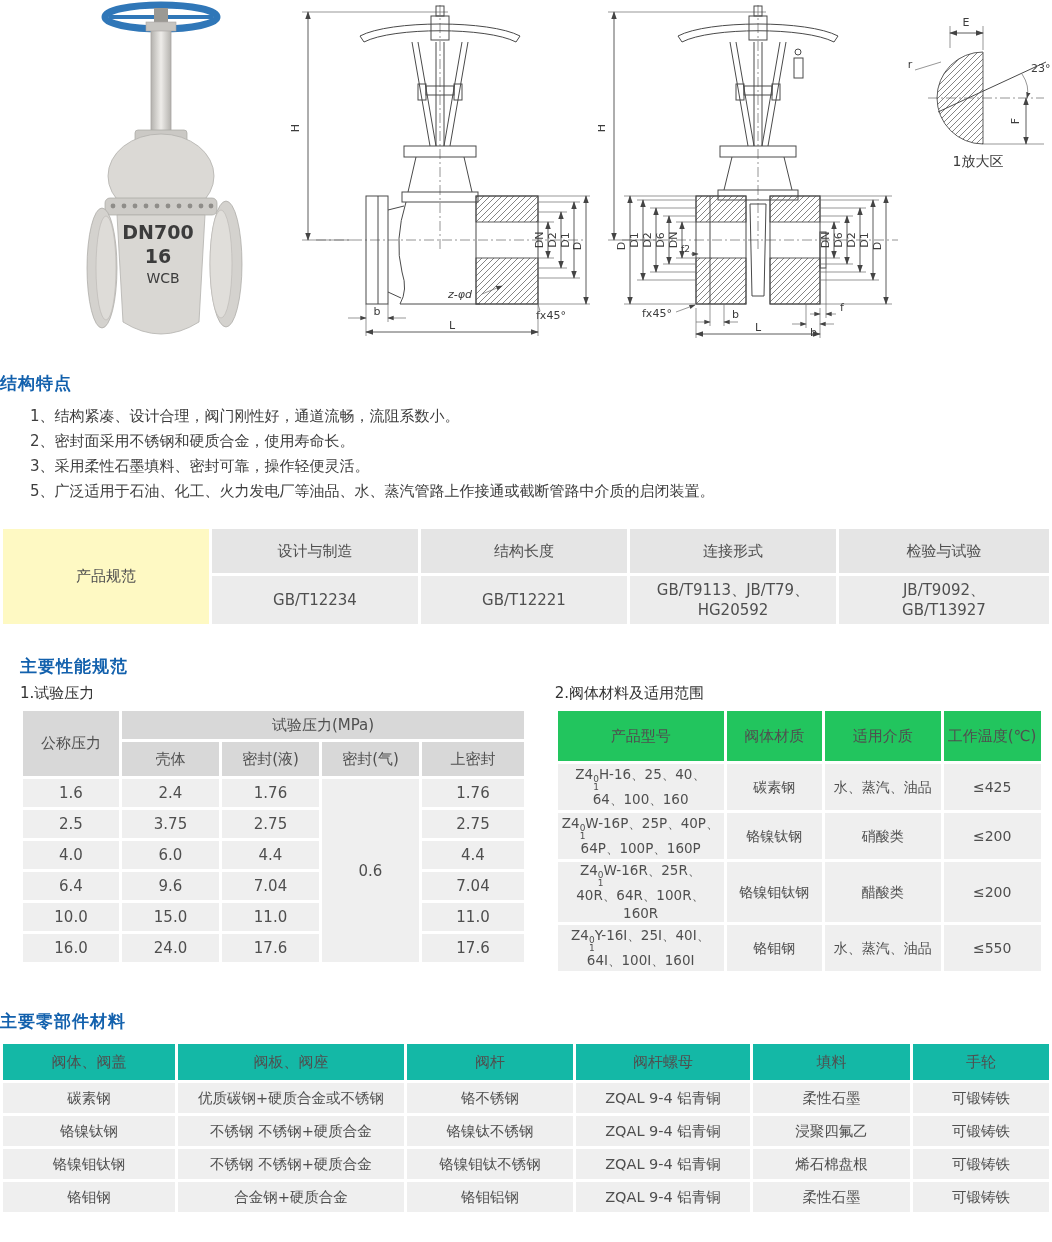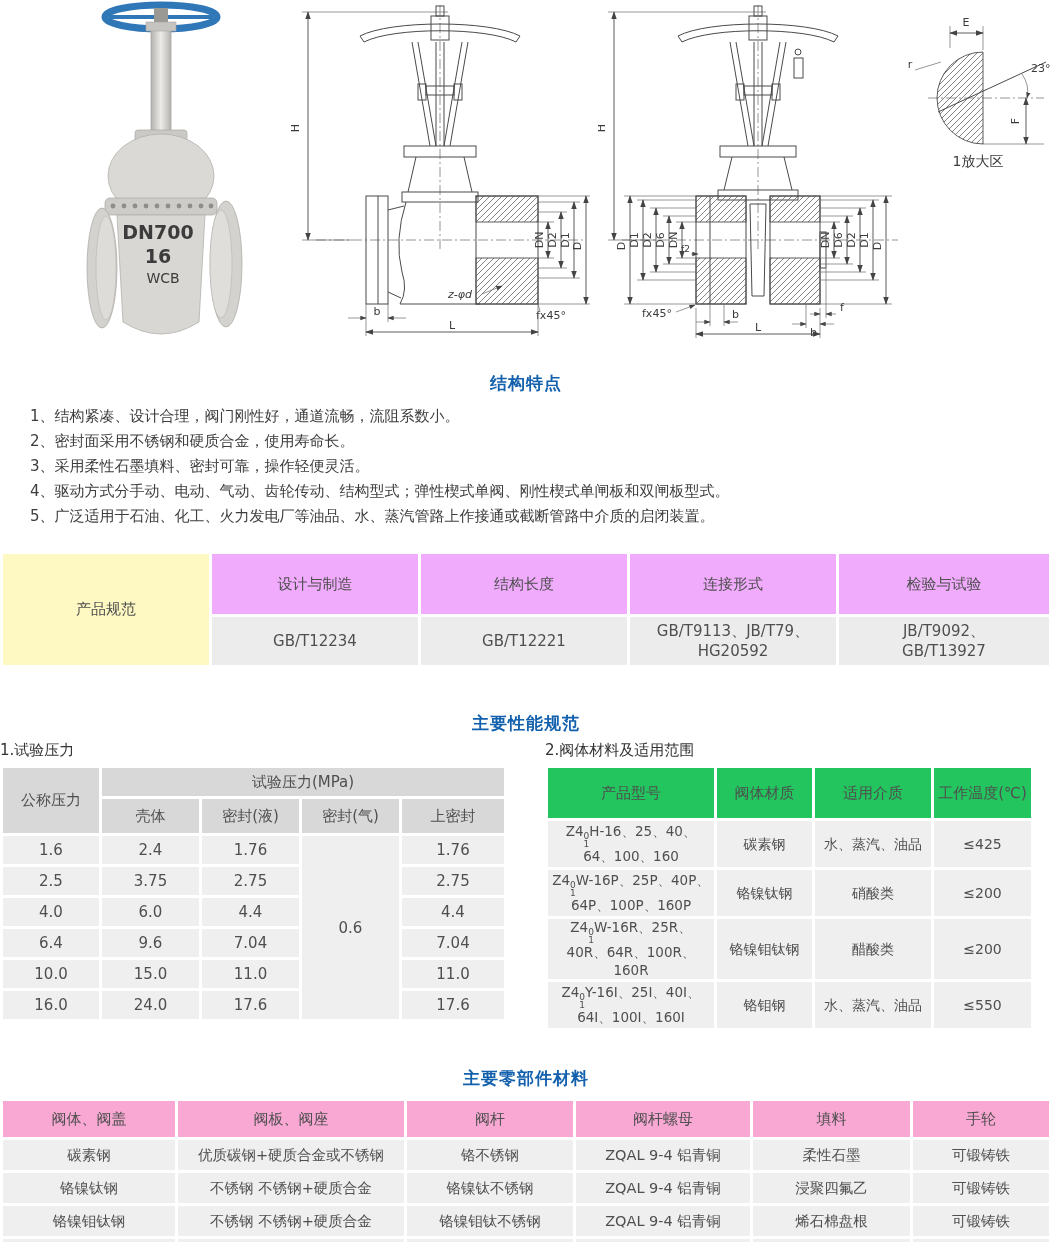--- a/index.html
+++ b/index.html
@@ -15,62 +15,62 @@
   .fig-section { left:598px; }
   svg text { font-family:"DejaVu Sans","Liberation Sans",sans-serif; fill:#3c3c3c; }
   .ln   { stroke:#4a4a4a; stroke-width:1; fill:none; }
   .thin { stroke:#6a6a6a; stroke-width:0.7; fill:none; }
   .cl   { stroke:#7a7a7a; stroke-width:0.8; fill:none; stroke-dasharray:10 3 2 3; }
   .dimf { stroke:#4a4a4a; stroke-width:0.9; fill:none; marker-start:url(#afE); marker-end:url(#afE); }
   .dims { stroke:#4a4a4a; stroke-width:0.9; fill:none; marker-start:url(#asE); marker-end:url(#asE); }
   .dl   { font-size:11px; }
 
   
-  h2.sec { font-size:17px; font-weight:bold; color:#1361ad; letter-spacing:1px;text-align:center; }
+  h2.sec { font-size:17px; font-weight:bold; color:#1361ad; letter-spacing:1px; }
   .features { margin-top:12px; }
   .features ol { list-style:none; margin:9px 0 0 30px; }
   .features li { font-size:15px; color:#3d3d3d; line-height:25px; }
 
   
   table { border-collapse:separate; border-spacing:3px; table-layout:fixed; }
   td,th { text-align:center; vertical-align:middle; font-weight:normal;
           color:#4f4f4f; font-size:15px; overflow:hidden; }
   .hd    { background:#d8d8d8; }
   .cell  { background:#efefef; }
   .prewrap { white-space:pre-line; }
 
   
   .standards { margin-top:22px; }
   .standards table { width:1052px; margin-top:8px; }
   .standards .rowlabel { background:#fef9c3; }
-  .standards .shd { background:#f0abfc; height:60px; }
+  .standards .shd { background:#e5e5e5; height:44px; }
   .standards .scell { background:#ececec; height:48px; line-height:1.35; }
 
   
-  .performance { margin-top:44px; }
+  .performance { margin-top:28px;padding-left:20px; }
   .perf-cols { display:flex; margin-top:6px; }
   .perf-left  { width:545px; }
   .perf-right { width:507px; margin-left:0; }
   .sublabel { font-size:15px; color:#333; height:22px; }
   .pressure table { width:507px; margin-top:2px; }
   .pressure .h1 { height:28px; }
   .pressure .h2 { height:34px; }
   .pressure .dr td { height:28px; }
   .materials table { width:489px; margin-top:2px; }
   .materials th { height:50px; background:#22c55e; }
   .materials td { height:46px; background:#efefef; font-size:14px; line-height:1.3; }
   .materials td.mdl { font-size:13.5px; padding:0 4px; }
   .stk { display:inline-flex; flex-direction:column; vertical-align:-3px;
          font-size:9px; line-height:8px; font-style:normal; }
   .stk em { font-style:normal; }
 
   
   .parts { margin-top:36px; }
   .parts table { width:1052px; margin-top:8px; }
-  .parts th { height:36px; background:#f9a8d4; font-size:15px; }
+  .parts th { height:36px; background:#14b8a6; font-size:15px; }
   .parts td { height:30px; background:#efefef; font-size:14.5px; }
 </style>
 </head>
 <body>
 
 <div class="page">
 
   <div class="figures">
 
     <svg class="fig fig-photo" width="160" height="356" viewBox="0 0 160 356">
@@ -332,21 +332,20 @@
       </g>
     </svg>
   </div>
 
   <section class="features">
     <h2 class="sec">结构特点</h2>
     <ol>
       <li>1、结构紧凑、设计合理，阀门刚性好，通道流畅，流阻系数小。</li>
       <li>2、密封面采用不锈钢和硬质合金，使用寿命长。</li>
       <li>3、采用柔性石墨填料、密封可靠，操作轻便灵活。</li>
-      <li>4、驱动方式分手动、电动、气动、齿轮传动、结构型式；弹性楔式单阀、刚性楔式单闸板和双闸板型式。</li>
       <li>5、广泛适用于石油、化工、火力发电厂等油品、水、蒸汽管路上作接通或截断管路中介质的启闭装置。</li>
     </ol>
   </section>
 
   <section class="standards">
     <table>
       <colgroup>
           <col style="width:206px">
           <col style="width:206px">
           <col style="width:206px">

